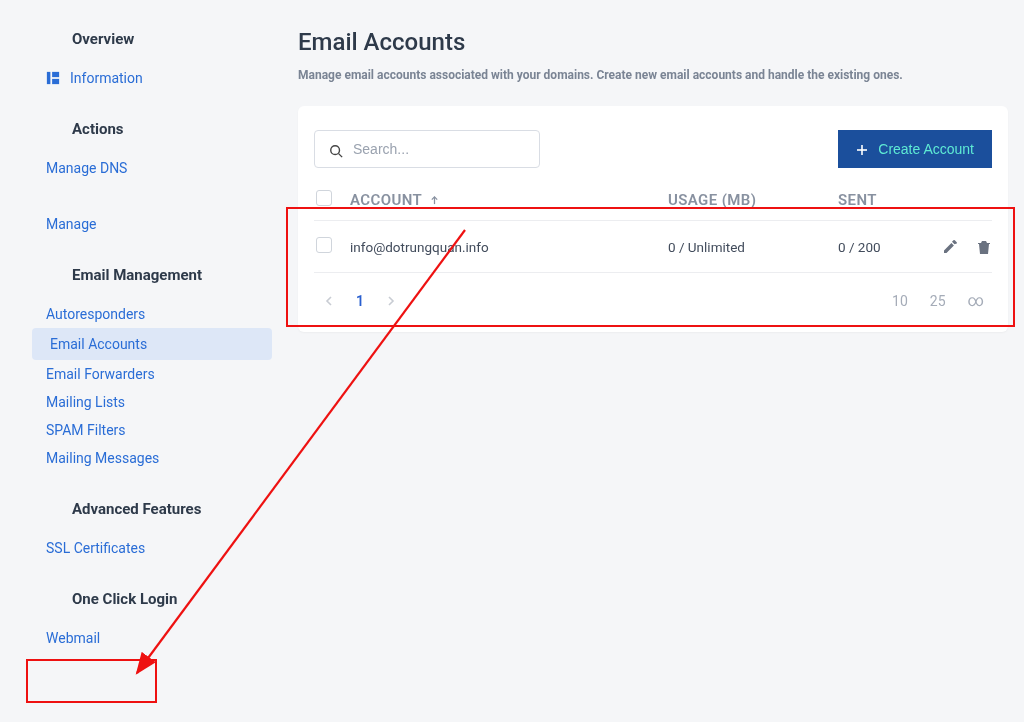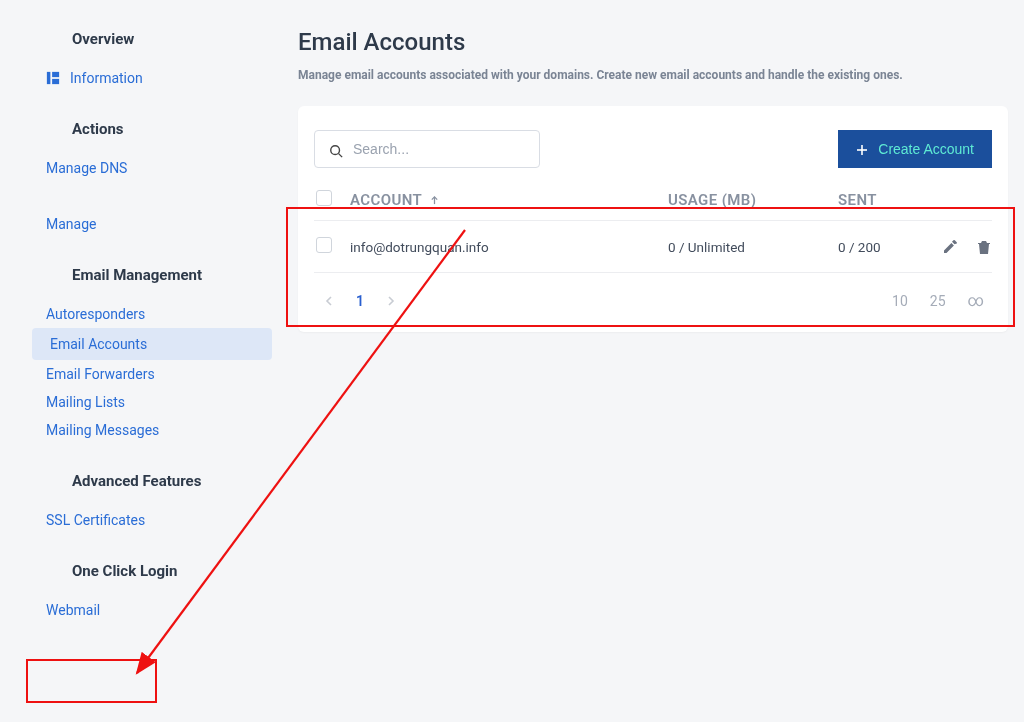--- a/index.html
+++ b/index.html
@@ -216,20 +216,23 @@
       <a class="nav-item indented active">
         <span>Email Accounts</span>
       </a>
       <a class="nav-item">
         <span>Email Forwarders</span>
       </a>
       <a class="nav-item">
         <span>Mailing Lists</span>
       </a>
       <a class="nav-item">
+        <span>SPAM Filters</span>
+      </a>
+      <a class="nav-item">
         <span>Mailing Messages</span>
       </a>
     </div>
 
     <div class="section">
       <div class="section-header">Advanced Features</div>
       <a class="nav-item">
         <span>SSL Certificates</span>
       </a>
     </div>

